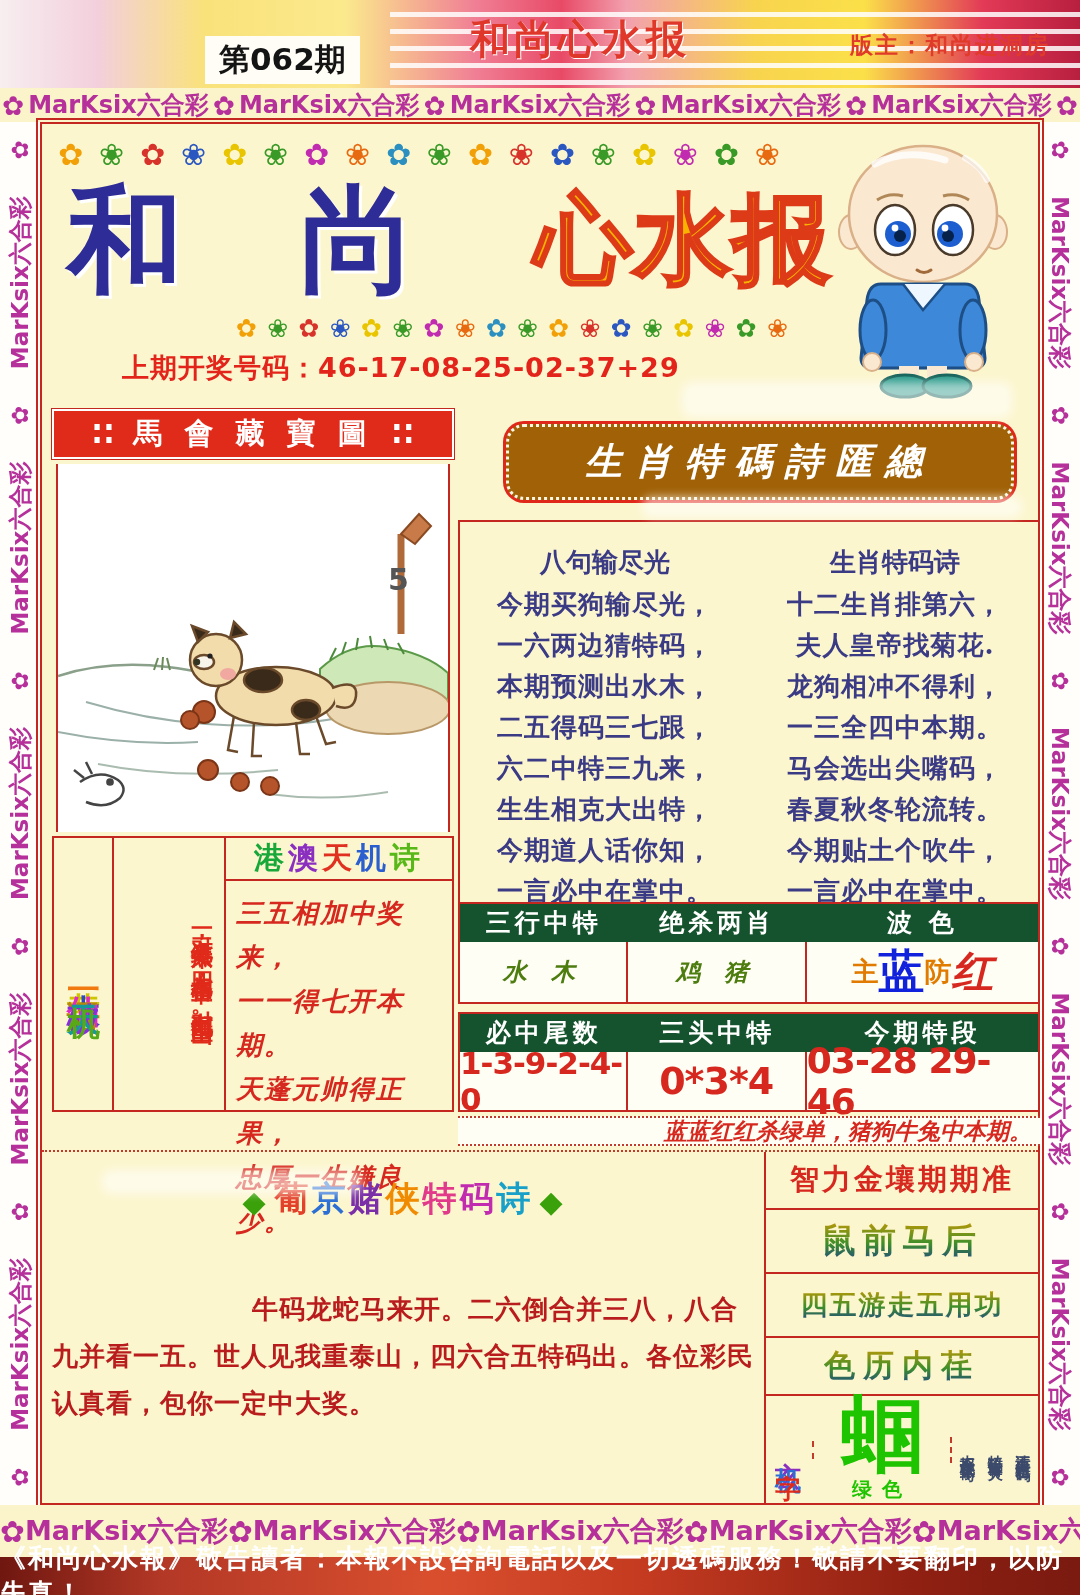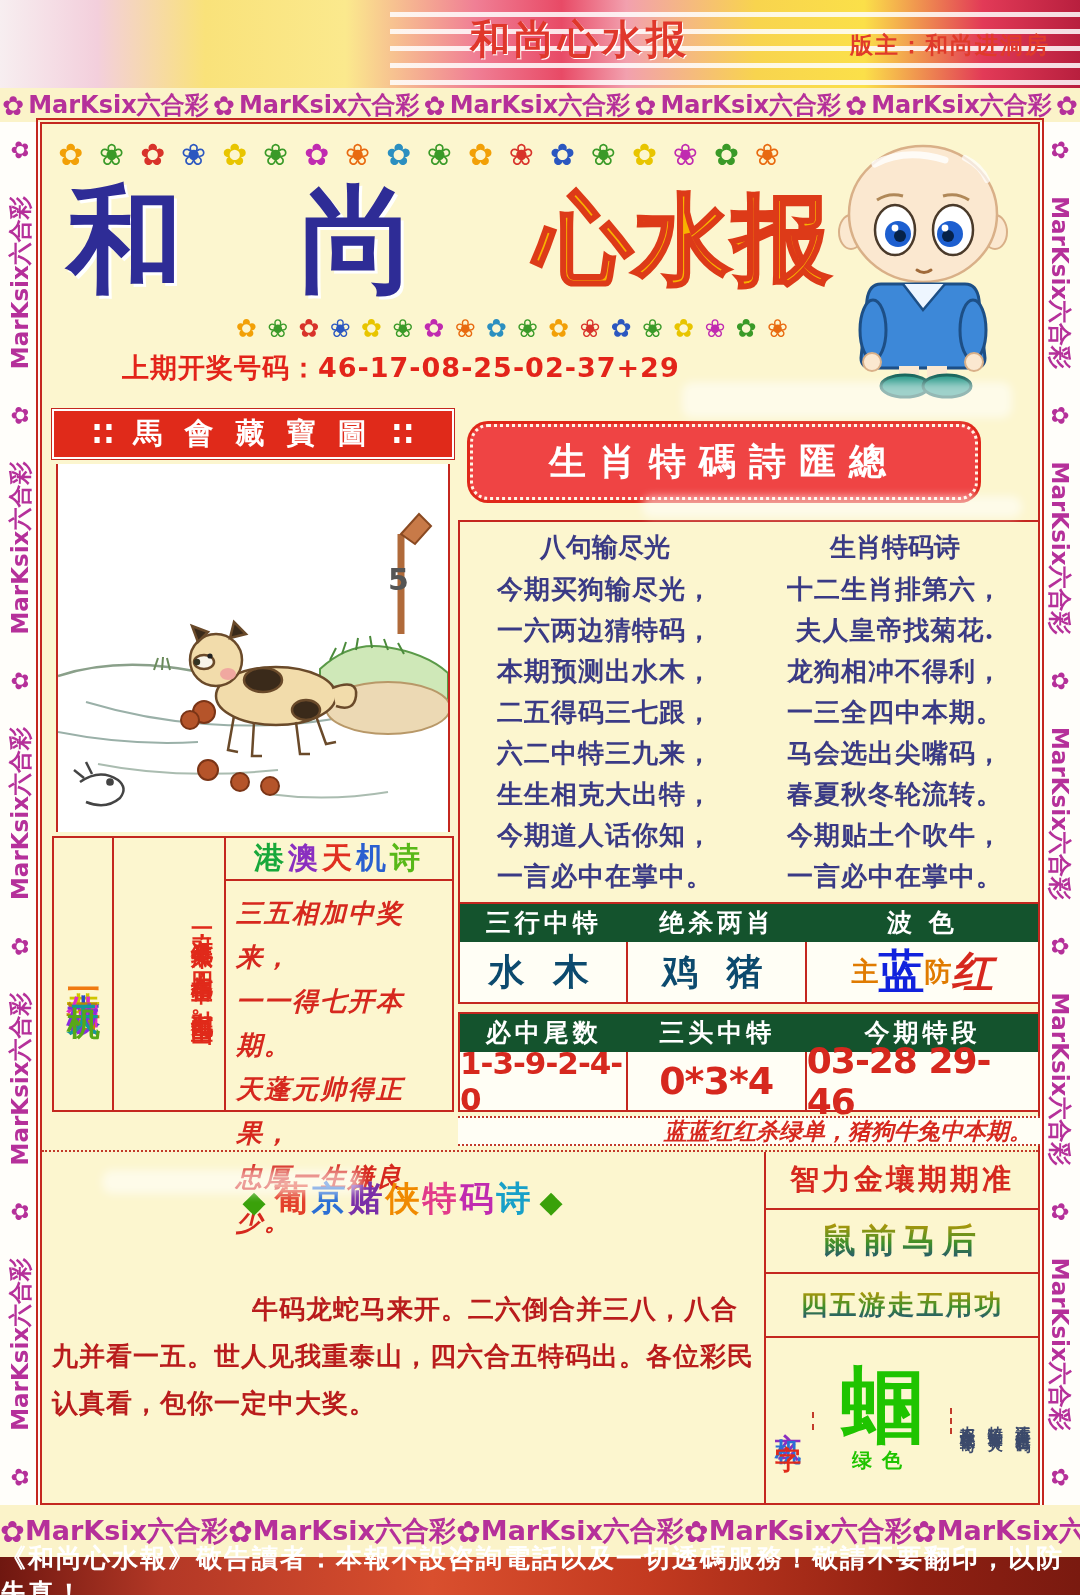--- a/index.html
+++ b/index.html
@@ -63,41 +63,41 @@
   .col-b{width:112px;border-right:2px solid #c4271f;display:flex;align-items:flex-start;justify-content:center;
     writing-mode:vertical-rl;font-size:22px;font-weight:bold;color:#e02a1a;
     line-height:36px;padding:8px 4px;box-sizing:border-box;letter-spacing:2px;}
   .col-c{flex:1;display:flex;flex-direction:column;}
   .gangao-head{height:52px;border-bottom:2px solid #c4271f;display:flex;align-items:center;
     justify-content:center;font-size:30px;font-weight:bold;font-family:"DejaVu Serif",serif;letter-spacing:4px;}
   .gangao-poem{flex:1;padding:10px 6px 0 10px;font-size:26px;font-weight:bold;font-style:italic;
     color:#d6281e;line-height:44px;font-family:"DejaVu Serif",serif;letter-spacing:2px;}
 
   
-  .sx-banner{left:428px;top:300px;width:508px;height:76px;background:#ef4444;border-radius:18px;
+  .sx-banner{left:464px;top:300px;width:508px;height:76px;background:#a16207;border-radius:18px;
     border:3px dotted rgba(255,255,240,.95);box-shadow:0 0 0 3px #e0281a;box-sizing:border-box;
     display:flex;align-items:center;justify-content:center;color:#fff;font-weight:bold;
-    font-size:37px;letter-spacing:13px;font-family:"DejaVu Serif",serif;}
+    font-size:37px;letter-spacing:13px;font-family:"DejaVu Serif",serif;font-style:italic;}
   .poem-wrap{left:416px;top:396px;width:582px;height:382px;border-top:2px solid #c4271f;
-    border-left:2px solid #c4271f;box-sizing:border-box;display:flex;padding-top:6px;}
+    border-left:2px solid #c4271f;box-sizing:border-box;display:flex;padding-top:21px;}
   .poem-col{flex:1;text-align:center;color:#3a3a85;font-family:"DejaVu Serif",serif;}
   .poem-title{font-size:26px;font-weight:bold;margin:2px 0 4px 0;}
   .poem-line{font-size:26px;font-weight:bold;line-height:41px;letter-spacing:1px;}
 
   .tbl{left:416px;width:582px;border:2px solid #c4271f;box-sizing:border-box;background:#fffef5;}
   .tbl-1{top:778px;}
   .tbl-2{top:888px;}
   .tbl-head{display:grid;grid-template-columns:29% 31% 40%;background:#14532d;}
   .tbl-head div{color:#fff;font-size:25px;font-weight:bold;text-align:center;line-height:38px;letter-spacing:4px;}
   .tbl-vals{display:grid;grid-template-columns:29% 31% 40%;}
   .tbl-vals div{border-right:2px solid #c4271f;display:flex;align-items:center;justify-content:center;}
   .tbl-vals div:last-child{border-right:none;}
   .tbl-1 .tbl-vals div{height:60px;}
   .tbl-2 .tbl-vals div{height:58px;}
-  .script-red{font-family:"DejaVu Serif",serif;font-weight:bold;color:#0c4a6e;font-size:36px;letter-spacing:8px;}
+  .script-red{font-family:"DejaVu Serif",serif;font-style:italic;font-weight:bold;color:#4d7c0f;font-size:24px;letter-spacing:8px;}
   .bose span{font-family:"DejaVu Serif",serif;font-weight:bold;}
   .num-red{font-size:31px;font-weight:bold;color:#d6281e;letter-spacing:-1px;}
 
   .strip{left:416px;top:992px;width:582px;height:30px;background:#fffef5;border-top:2px dotted #c23a2a;
     border-bottom:2px dotted #c23a2a;box-sizing:border-box;text-align:right;padding-right:8px;
     font-size:23px;font-weight:bold;font-style:italic;color:#d6281e;line-height:26px;font-family:"DejaVu Serif",serif;}
 
   
   .band-sep{left:0;top:1026px;width:996px;border-top:2px dotted #c23a2a;}
   .pujing-box{left:6px;top:1028px;width:712px;height:351px;}
@@ -137,20 +137,21 @@
   .smudge{background:rgba(255,255,255,.55);filter:blur(4px);border-radius:10px;pointer-events:none;}
 </style>
 </head>
 <body>
 
 <div class="page">
 
   <div class="abs top-banner">
     <div class="abs banner-stripes"></div>
   </div>
+  <div class="abs issue-no">第062期</div>
   <div class="abs banner-title">和尚心水报</div>
   <div class="abs banner-master">版主：和尚进洞房</div>
 
   <div class="abs marquee marquee-top">
     <span class="fl">✿</span>
     <span>MarKsix六合彩</span>
     <span class="fl">✿</span>
     <span>MarKsix六合彩</span>
     <span class="fl">✿</span>
     <span>MarKsix六合彩</span>
@@ -443,20 +444,23 @@
     </div>
 
     <div class="abs right-panel">
       <div class="rp-row rp-1">智力金壤期期准</div>
       <div class="rp-row rp-2">
           <span class="grad-text">鼠前马后</span>
         </div>
       <div class="rp-row rp-3">
           <span class="grad-text">四五游走五用功</span>
         </div>
+      <div class="rp-row rp-4">
+          <span class="grad-text">色历内荏</span>
+        </div>
       <div class="rp-row rp-5">
         <div class="xj-label">
             <span style="color: rgb(138, 47, 192);">玄</span>
             <span style="color: rgb(43, 111, 212);">机</span>
             <span style="color: rgb(224, 42, 26);">字</span>
           </div>
         <div class="xj-mid">
           <div class="xj-char">蝈</div>
           <div class="xj-color">绿色</div>
         </div>

